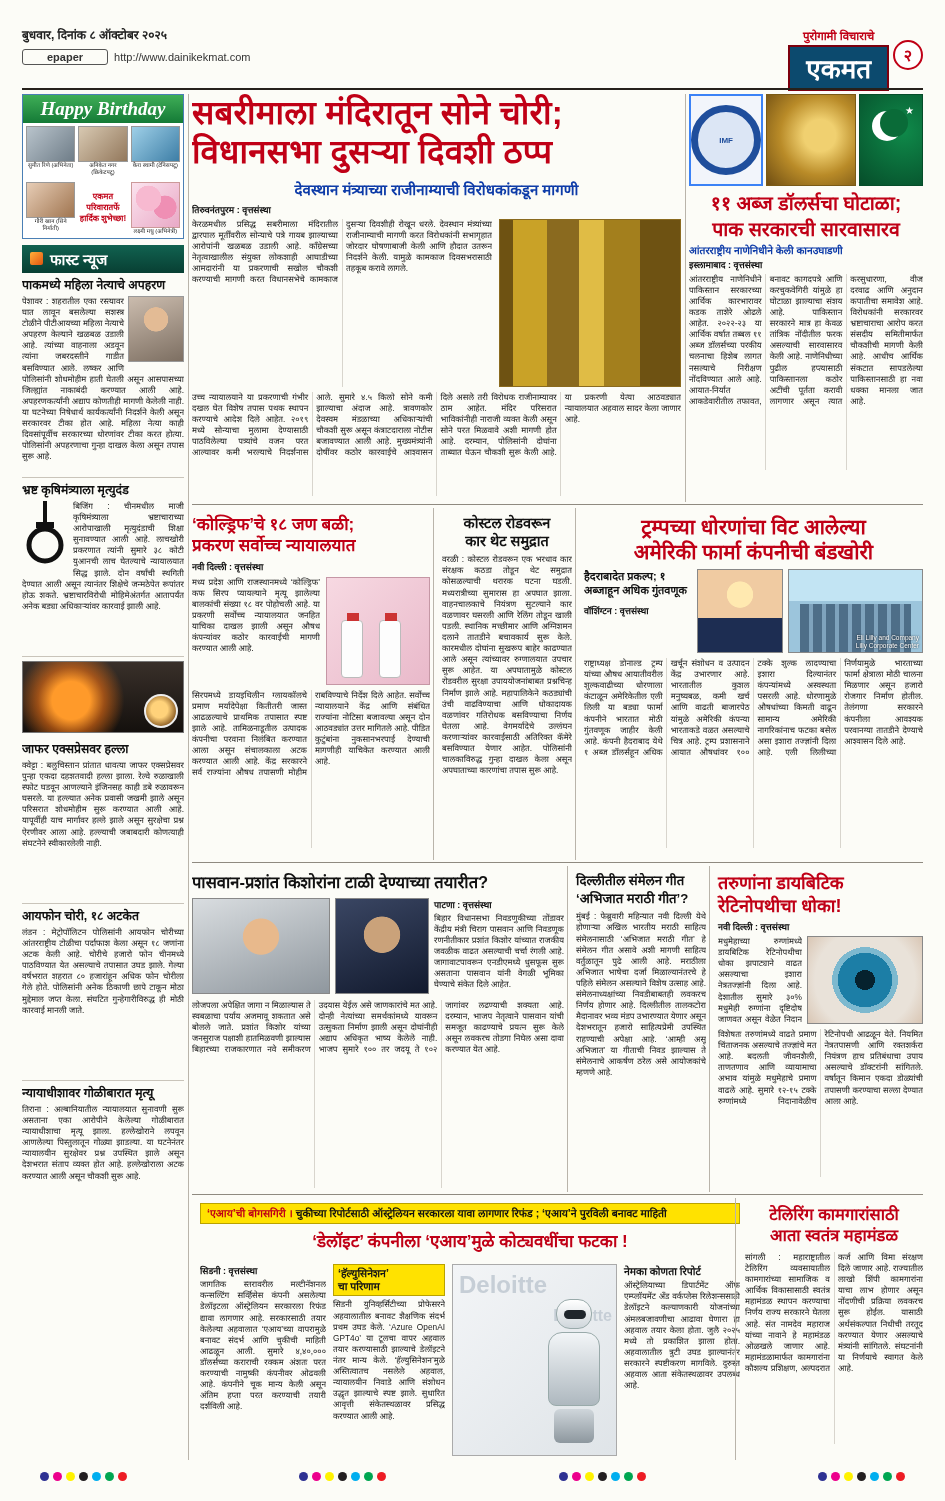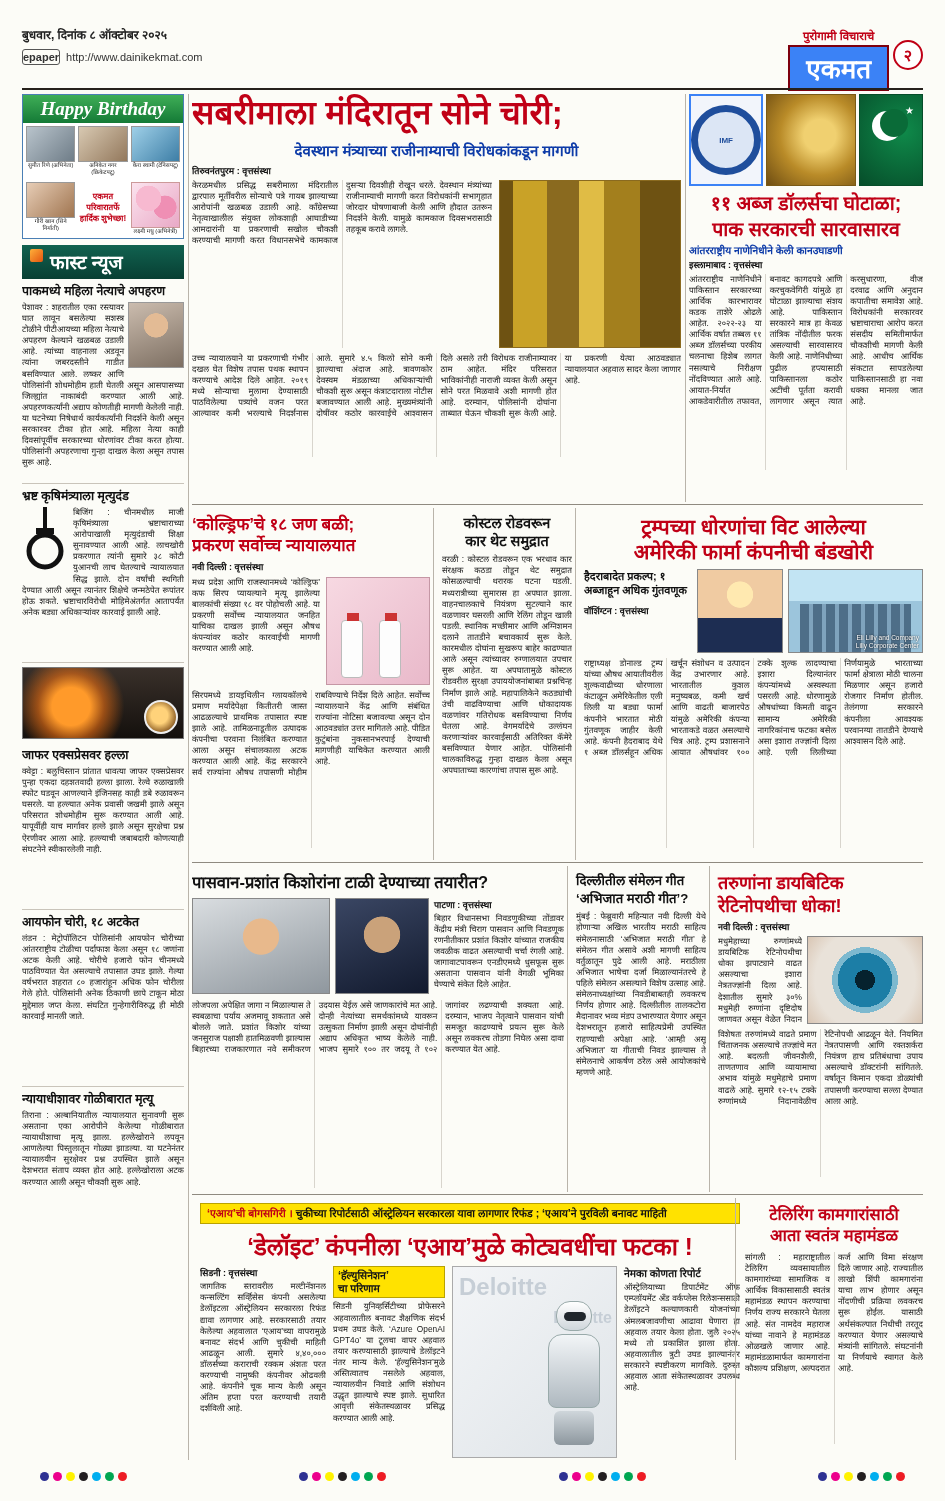--- a/index.html
+++ b/index.html
@@ -6,30 +6,30 @@
   body{
     width:945px;height:1501px;position:relative;overflow:hidden;
     background:#fcfcf7;color:#151515;
     font-family:"Liberation Sans","DejaVu Sans",sans-serif;
   }
   [data-name]{box-sizing:border-box;}
   
   #topbar{position:absolute;left:22px;top:26px;width:901px;height:60px;}
   .date-line{font-size:12px;font-weight:bold;color:#222;}
   .epaper-row{margin-top:6px;display:flex;align-items:center;gap:6px;font-size:11px;}
-  .epaper-box{border:1px solid #555;padding:1px 0;border-radius:3px;font-weight:bold;color:#333;}
+  .epaper-box{border:1px solid #555;padding:1px 24px;border-radius:3px;font-weight:bold;color:#333;}
   .epaper-url{color:#333;}
   .masthead{position:absolute;left:50%;top:2px;transform:translateX(-50%);display:flex;align-items:center;gap:4px;}
   .m-red{font-size:34px;font-weight:800;color:#c00016;letter-spacing:1px;}
   .m-sep{font-size:30px;font-weight:800;color:#c00016;}
   .m-black{font-size:34px;font-weight:800;color:#fff;-webkit-text-stroke:1.6px #17120e;letter-spacing:1px;}
   .mag{margin-left:2px;}
   .top-right{position:absolute;right:34px;top:2px;text-align:center;}
   .tagline{font-size:11.5px;font-weight:bold;color:#c00016;margin-bottom:2px;}
-  .brand-box{background:#3b82f6;color:#fff;font-size:26px;font-weight:800;padding:3px 16px;border:2px solid #7d000e;}
+  .brand-box{background:#0c4a6e;color:#fff;font-size:26px;font-weight:800;padding:3px 16px;border:2px solid #7d000e;}
   .page-circle{position:absolute;right:0;top:14px;width:30px;height:30px;border:2px solid #c00016;border-radius:50%;
     display:flex;align-items:center;justify-content:center;font-size:16px;font-weight:800;color:#c00016;background:#fff;}
   #rule-top{position:absolute;left:22px;top:88px;width:901px;border-top:2px solid #26211c;}
   
   .b{font-size:8.3px;line-height:1.34;text-align:justify;color:#1a1a1a;overflow:hidden;}
   .byl{font-weight:bold;font-size:9px;color:#111;}
   .cols2{column-count:2;column-gap:8px;column-rule:1px solid #d8d5cd;}
   .cols3{column-count:3;column-gap:8px;column-rule:1px solid #d8d5cd;}
   .cols4{column-count:4;column-gap:8px;column-rule:1px solid #d8d5cd;}
   
@@ -40,22 +40,22 @@
   .bday-row{display:flex;gap:3px;padding:3px;}
   .bday-cell{flex:1;text-align:center;}
   .bday-ph{height:36px;border:1px solid #999;}
   .ph1{background:linear-gradient(135deg,#b9c4cc,#6f7d88);}
   .ph2{background:linear-gradient(135deg,#d8c9b2,#93785c);}
   .ph3{background:linear-gradient(135deg,#9fd0e8,#3d7ea6);}
   .ph4{background:linear-gradient(135deg,#e7cdb6,#a07550);}
   .flower{background:radial-gradient(circle at 35% 35%,#f7b9d0 0 30%,transparent 31%),radial-gradient(circle at 70% 55%,#ef8fb4 0 28%,transparent 29%),linear-gradient(135deg,#fbe3ee,#e9a9c6);height:46px;border:1px solid #c99;}
   .bday-name{font-size:5.8px;line-height:1.2;color:#222;}
   .bday-wish{font-size:8.2px;font-weight:bold;color:#c00016;text-align:center;line-height:1.3;flex:1;align-self:center;}
-  .fn-head{margin-top:6px;background:linear-gradient(180deg,#116250,#083f33);color:#fff;font-size:19px;font-weight:800;
-    padding:4px 8px;display:flex;align-items:flex-start;gap:7px;}
+  .fn-head{margin-top:6px;background:linear-gradient(180deg,#116250,#083f33);color:#fff;font-size:15px;font-weight:800;
+    padding:4px 8px;display:flex;align-items:center;gap:7px;}
   .fn-ico{width:13px;height:13px;background:linear-gradient(135deg,#ffb03a,#e2540f);border-radius:2px;}
   .s-art{border-bottom:1px solid #c9c4ba;padding:5px 0;}
   .s-head{font-size:12.3px;font-weight:800;line-height:1.22;color:#111;margin-bottom:3px;}
   .ph-woman{float:right;width:56px;height:66px;margin:0 0 3px 4px;border:1px solid #999;
     background:radial-gradient(circle at 50% 35%,#e3bb95 0 24%,transparent 25%),linear-gradient(160deg,#cbbcae,#7d6f62);}
   .ph-noose{float:left;width:46px;height:72px;margin:0 5px 2px 0;}
   .ph-train{height:72px;margin:4px 0;border:1px solid #777;position:relative;
     background:radial-gradient(circle at 30% 55%,#ff9a2a 0 16%,rgba(255,120,20,.55) 28%,transparent 45%),linear-gradient(180deg,#39302a,#14100d);}
   .ph-train .inset{position:absolute;right:5px;bottom:4px;width:34px;height:34px;border-radius:50%;border:2px solid #eee;
     background:radial-gradient(circle at 45% 45%,#ffd27a 0 35%,#7a4b17 80%);}
@@ -126,21 +126,21 @@
   .diab-h{color:#c00016;font-weight:800;font-size:18px;line-height:1.25;margin-bottom:3px;}
   .diab-row{display:flex;gap:5px;height:88px;margin-top:3px;}
   .eye-ph{width:116px;border:1px solid #888;
     background:radial-gradient(circle at 50% 50%,#06222e 0 14%,#1c7ea6 14% 38%,#7db9cf 38% 46%,#e9e2d9 46% 70%,#d9c6b4 100%);}
   .diab-body{margin-top:5px;height:148px;}
   
   #deloitte{left:8px;top:1104px;width:540px;height:264px;padding-top:5px;}
   .ai-strip{background:#ffe200;border:1px solid #b9a200;padding:3px 6px;font-size:10.6px;line-height:1.25;}
   .ai-red{color:#c00016;font-weight:800;}
   .ai-black{color:#111;font-weight:bold;}
-  .del-h{color:#c00016;font-weight:800;font-size:24px;text-align:center;margin:5px 0 4px;}
+  .del-h{color:#c00016;font-weight:800;font-size:17px;text-align:center;margin:5px 0 12px;}
   .del-row{display:flex;gap:7px;height:192px;}
   .del-c1{width:126px;}
   .del-c2{width:112px;}
   .hallu-box{background:#ffe200;border:1px solid #b9a200;font-weight:800;font-size:10.5px;padding:2px 4px;line-height:1.25;margin-bottom:3px;}
   .del-img{flex:1;position:relative;background:linear-gradient(135deg,#f3f5f7,#dfe4e8);border:1px solid #aaa;overflow:hidden;}
   .del-bg-word{position:absolute;font-weight:800;color:#c6ced6;font-size:24px;}
   .balloon{position:absolute;left:8px;bottom:12px;width:112px;height:112px;border-radius:50%;
     background:radial-gradient(circle at 35% 30%,#eef987 0 30%,#b8d435 60%,#7d9c17 100%);
     display:flex;align-items:center;justify-content:center;}
   .balloon span{color:#fff;font-weight:800;font-size:14px;}
@@ -251,20 +251,21 @@
   <div class="s-art" style="border-bottom:none;" data-name="fast-news-article">
     <div class="s-head" data-name="article-headline">न्यायाधीशावर गोळीबारात मृत्यू</div>
     <div class="b" style="height:140px;" data-name="article-body">तिराना : अल्बानियातील न्यायालयात सुनावणी सुरू असताना एका आरोपीने केलेल्या गोळीबारात न्यायाधीशाचा मृत्यू झाला. हल्लेखोराने लपवून आणलेल्या पिस्तुलातून गोळ्या झाडल्या. या घटनेनंतर न्यायालयीन सुरक्षेवर प्रश्न उपस्थित झाले असून देशभरात संताप व्यक्त होत आहे. हल्लेखोराला अटक करण्यात आली असून चौकशी सुरू आहे.</div>
   </div>
 </div>
 
 <div id="main" data-name="main-area">
 
   <div class="blk" id="lead" data-name="lead-story">
     <div class="lead-h" data-name="lead-headline-1">सबरीमाला मंदिरातून सोने चोरी;</div>
+    <div class="lead-h" data-name="lead-headline-2">विधानसभा दुसऱ्या दिवशी ठप्प</div>
     <div class="lead-kicker" data-name="lead-kicker">देवस्थान मंत्र्याच्या राजीनाम्याची विरोधकांकडून मागणी</div>
     <div class="byl" data-name="lead-byline">तिरुवनंतपुरम : वृत्तसंस्था</div>
     <div class="lead-flex">
       <div class="lead-colA b cols2" data-name="lead-body-top">केरळमधील प्रसिद्ध सबरीमाला मंदिरातील द्वारपाल मूर्तींवरील सोन्याचे पत्रे गायब झाल्याच्या आरोपांनी खळबळ उडाली आहे. काँग्रेसच्या नेतृत्वाखालील संयुक्त लोकशाही आघाडीच्या आमदारांनी या प्रकरणाची सखोल चौकशी करण्याची मागणी करत विधानसभेचे कामकाज दुसऱ्या दिवशीही रोखून धरले. देवस्थान मंत्र्यांच्या राजीनाम्याची मागणी करत विरोधकांनी सभागृहात जोरदार घोषणाबाजी केली आणि हौदात उतरून निदर्शने केली. यामुळे कामकाज दिवसभरासाठी तहकूब करावे लागले.</div>
       <div class="lead-img" data-name="temple-gold-photo"></div>
     </div>
     <div class="lead-bottom b cols4" data-name="lead-body-bottom">उच्च न्यायालयाने या प्रकरणाची गंभीर दखल घेत विशेष तपास पथक स्थापन करण्याचे आदेश दिले आहेत. २०१९ मध्ये सोन्याचा मुलामा देण्यासाठी पाठविलेल्या पत्र्यांचे वजन परत आल्यावर कमी भरल्याचे निदर्शनास आले. सुमारे ४.५ किलो सोने कमी झाल्याचा अंदाज आहे. त्रावणकोर देवस्वम मंडळाच्या अधिकाऱ्यांची चौकशी सुरू असून कंत्राटदाराला नोटीस बजावण्यात आली आहे. मुख्यमंत्र्यांनी दोषींवर कठोर कारवाईचे आश्वासन दिले असले तरी विरोधक राजीनाम्यावर ठाम आहेत. मंदिर परिसरात भाविकांनीही नाराजी व्यक्त केली असून सोने परत मिळवावे अशी मागणी होत आहे. दरम्यान, पोलिसांनी दोघांना ताब्यात घेऊन चौकशी सुरू केली आहे. या प्रकरणी येत्या आठवड्यात न्यायालयात अहवाल सादर केला जाणार आहे.</div>
   </div>
 
   <div class="blk" id="pak" data-name="pak-scam-story">

